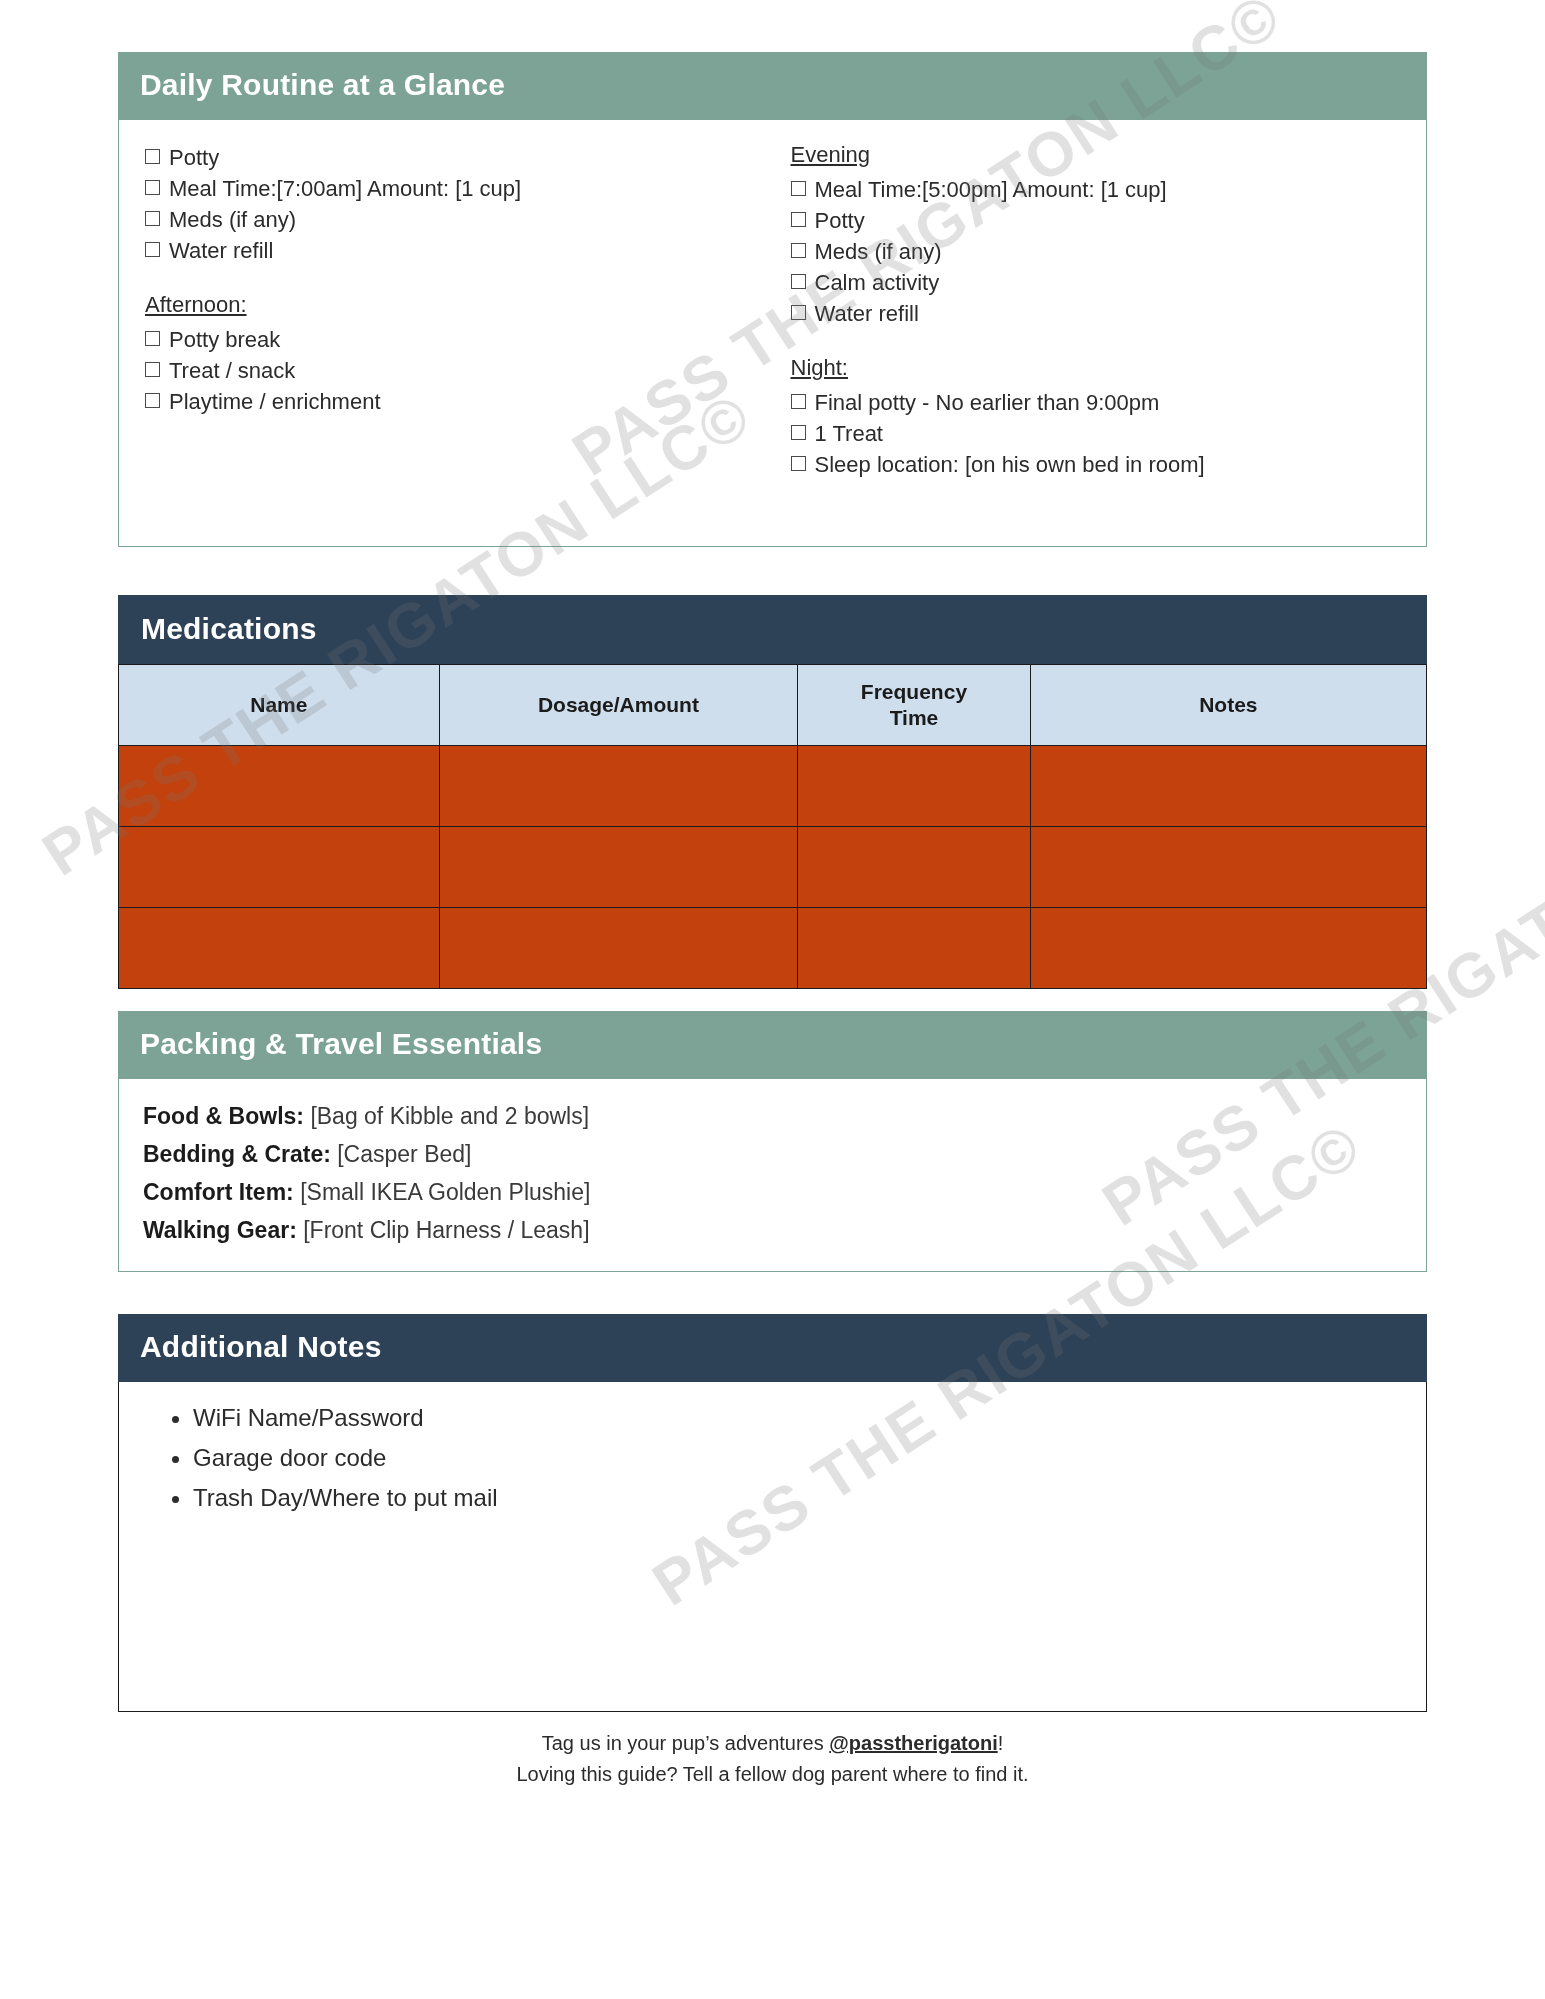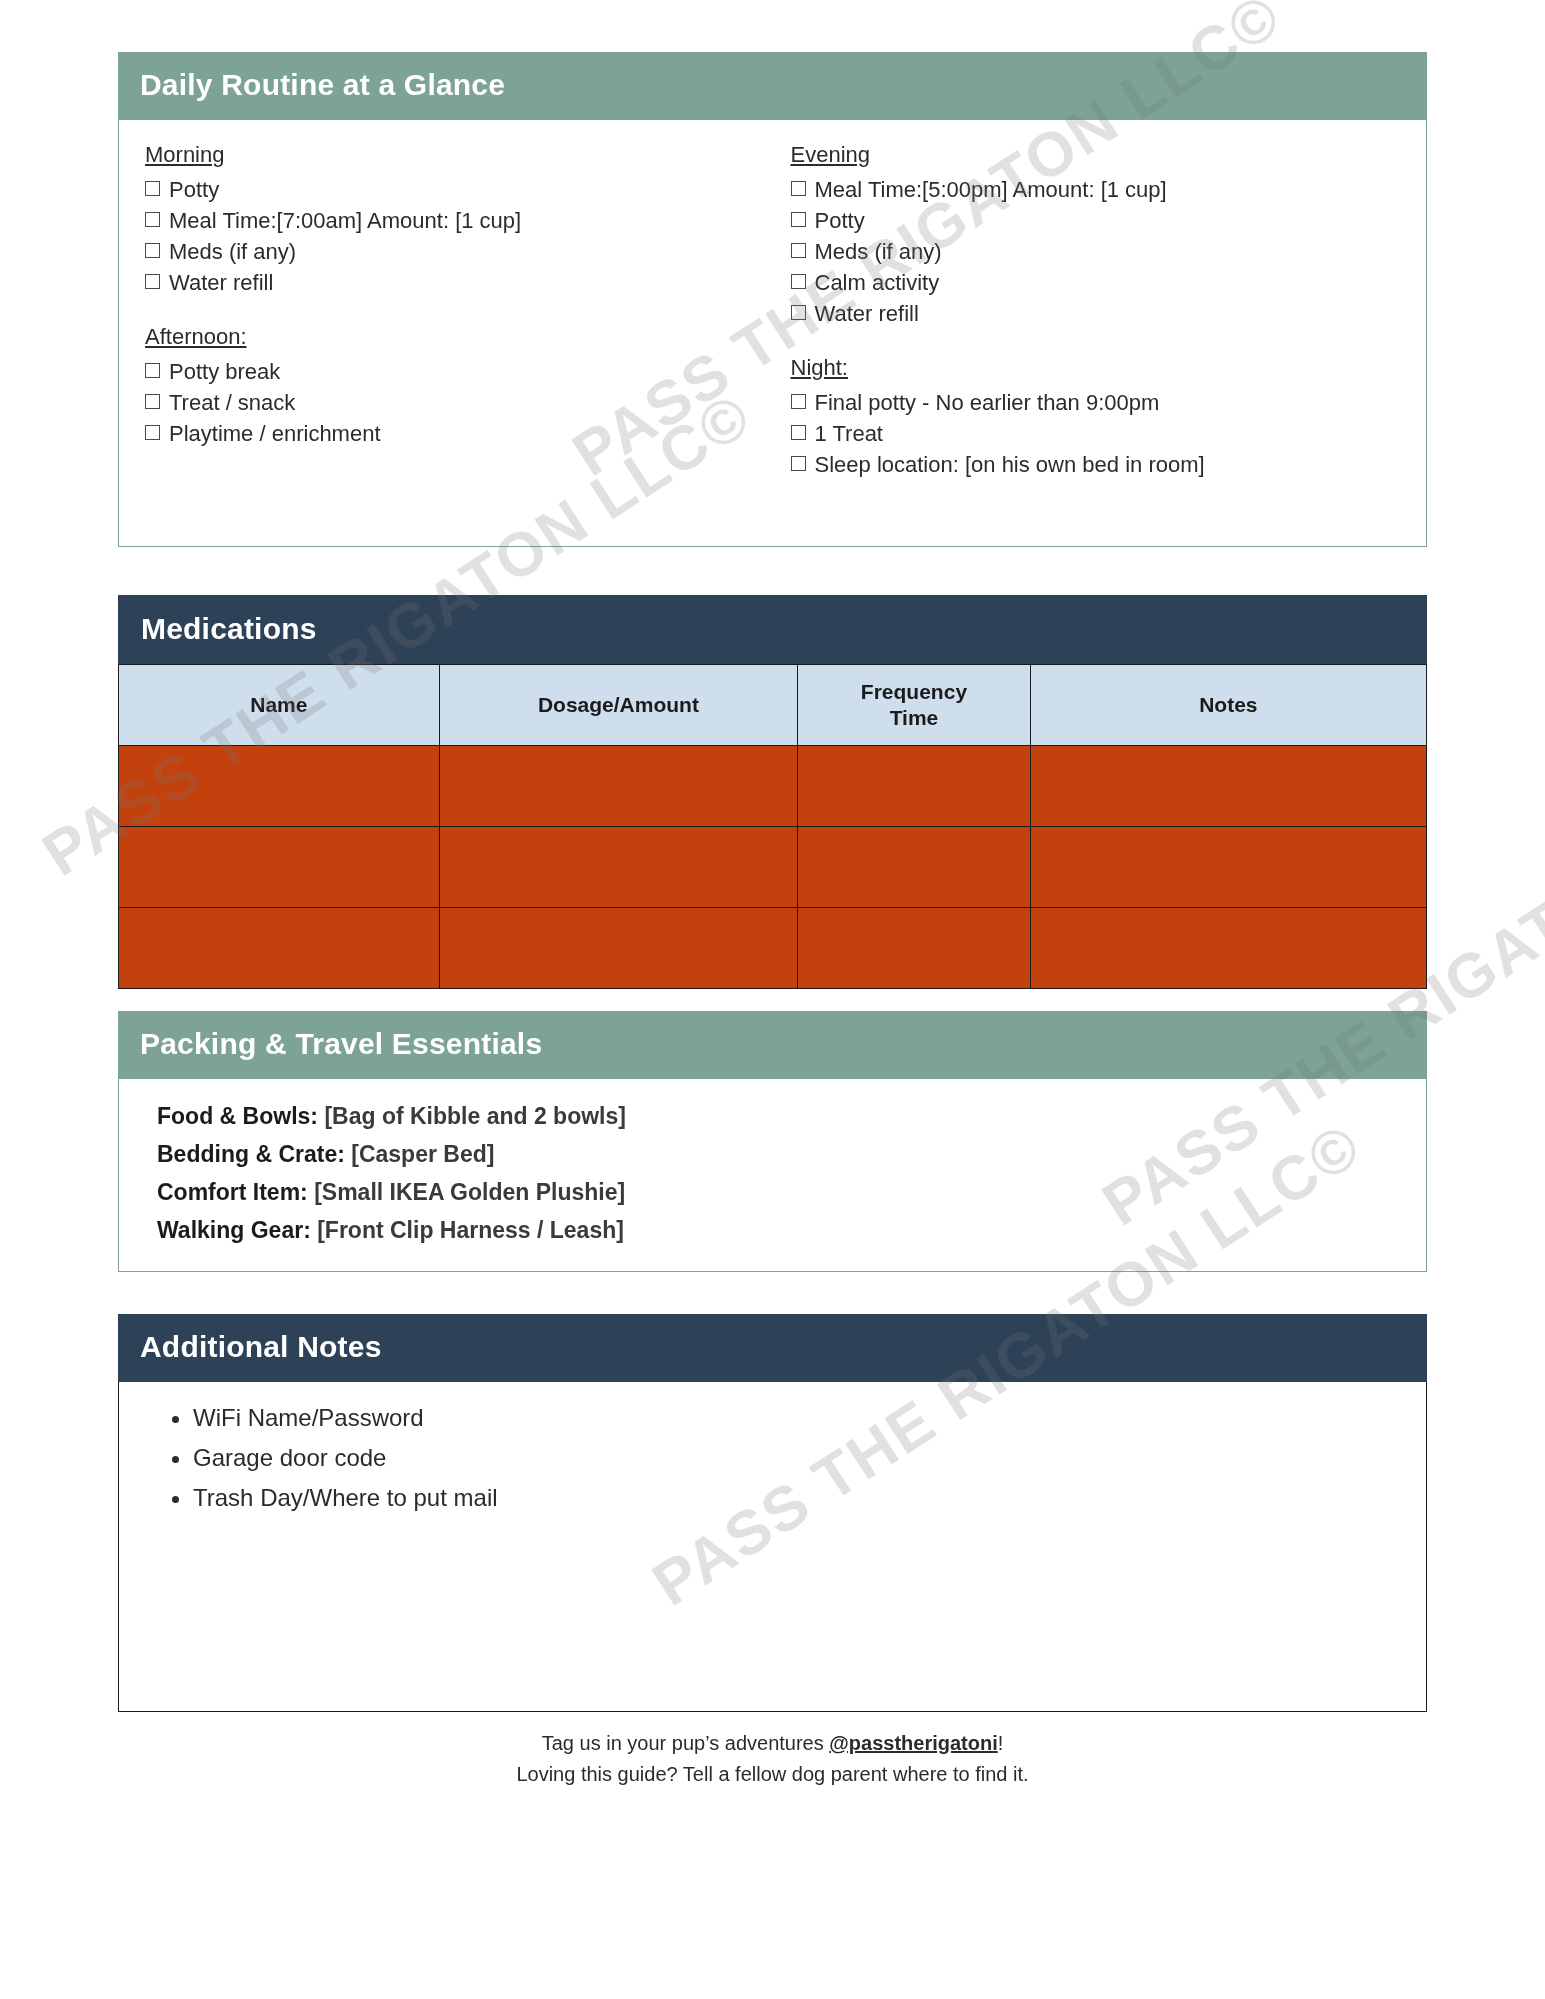--- a/index.html
+++ b/index.html
@@ -127,22 +127,21 @@
   }
   .col-name  { width: 24.5%; }
   .col-dose  { width: 27.5%; }
   .col-freq  { width: 17.5%; }
   .col-notes { width: 30.5%; }
   #medications .card-header { border: 1.5px solid #2e4257; border-bottom: none; }
 
   
   #packing { margin-top: 22px; margin-bottom: 42px; }
   .packing-body {
-    padding: 18px 22px 22px 38px;
-    font-weight: bold;
+    padding: 18px 22px 22px 24px;
   }
   .pack-line {
     font-size: 23px;
     line-height: 38px;
     color: #3a3a3a;
   }
   .pack-line b { color: #1b1b1b; }
 
   
   #notes .card-body { min-height: 330px; border: 1.5px solid #1b1b1b; border-top: none; }
@@ -171,21 +170,20 @@
 
   <section class="card" id="routine">
     <div class="card-header green-head">
       <h2>Daily Routine at a Glance</h2>
     </div>
     <div class="card-body routine-body">
       <div class="routine-cols">
 
         <div class="routine-col left">
           <div class="rt-group">
-            <div class="rt-title">Morning</div>
             <div class="rt-item"><span class="box-glyph"></span><span>Potty</span></div>
             <div class="rt-item"><span class="box-glyph"></span><span>Meal Time:[7:00am] Amount: [1 cup]</span></div>
             <div class="rt-item"><span class="box-glyph"></span><span>Meds (if any)</span></div>
             <div class="rt-item"><span class="box-glyph"></span><span>Water refill</span></div>
           </div>
           <div class="rt-group">
             <div class="rt-title">Afternoon:</div>
             <div class="rt-item"><span class="box-glyph"></span><span>Potty break</span></div>
             <div class="rt-item"><span class="box-glyph"></span><span>Treat / snack</span></div>
             <div class="rt-item"><span class="box-glyph"></span><span>Playtime / enrichment</span></div>

